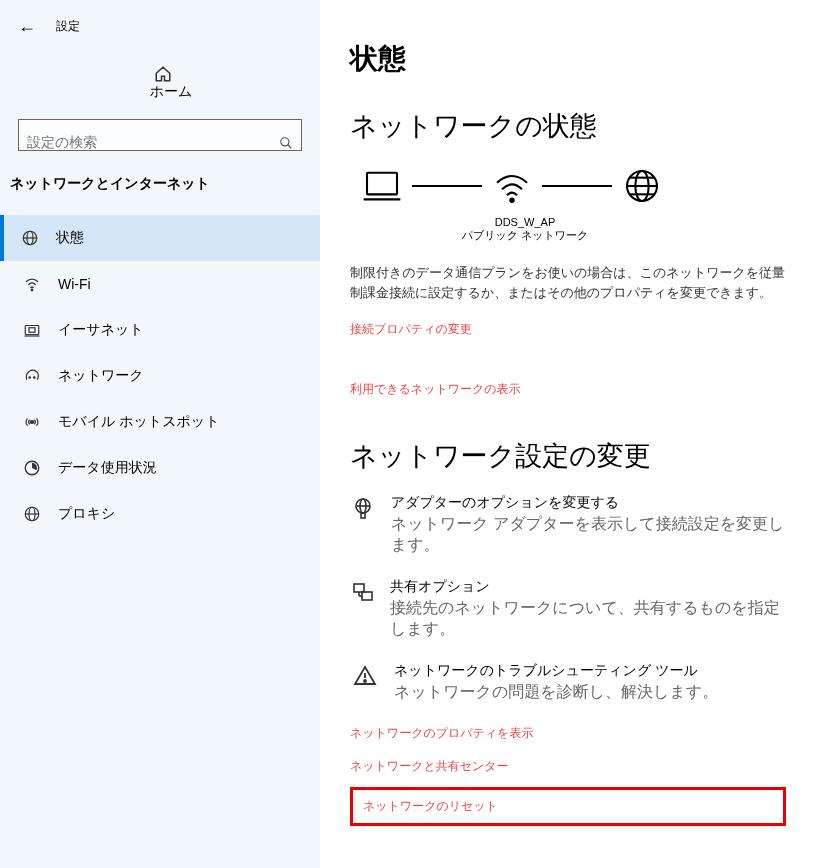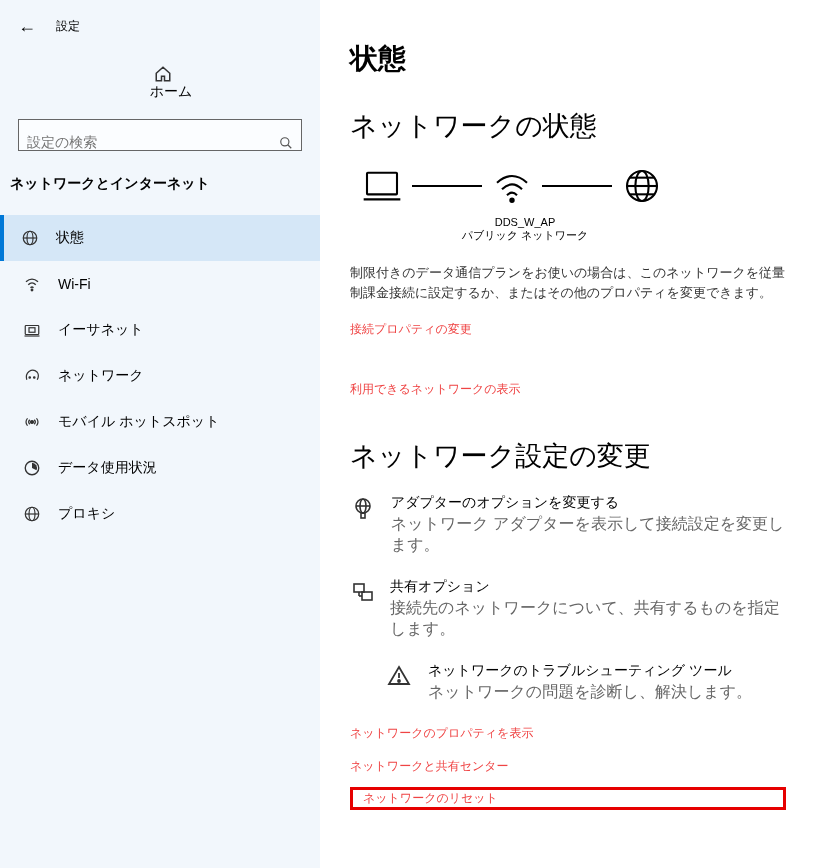--- a/index.html
+++ b/index.html
@@ -128,30 +128,29 @@
       color: #ef4444;
       font-size: 12px;
       cursor: pointer;
       display: inline-block;
       margin-bottom: 24px;
     }
     .setting-item {
       display: flex;
       align-items: flex-start;
       margin-bottom: 22px;
-      justify-content: center;
     }
     .setting-icon { width: 30px; font-size: 20px; padding-top: 2px; display:flex; align-items:center; justify-content:center; }
     .setting-text { padding-left: 14px; }
     .setting-title { font-size: 14px; margin-bottom: 2px; }
     .setting-desc { font-size: 16px; color: #666; }
     .link-list .link { margin-bottom: 16px; display: block; }
     .link.highlighted {
       border: 3px solid #e60000;
-      padding: 0 10px;
+      padding: 8px 10px;
       margin-top: -4px;
     }
     svg { display: block; }
   </style>
 </head>
 <body>
 
 <div class="sidebar">
   <div class="header-row">
     <span class="back-arrow">←</span>

